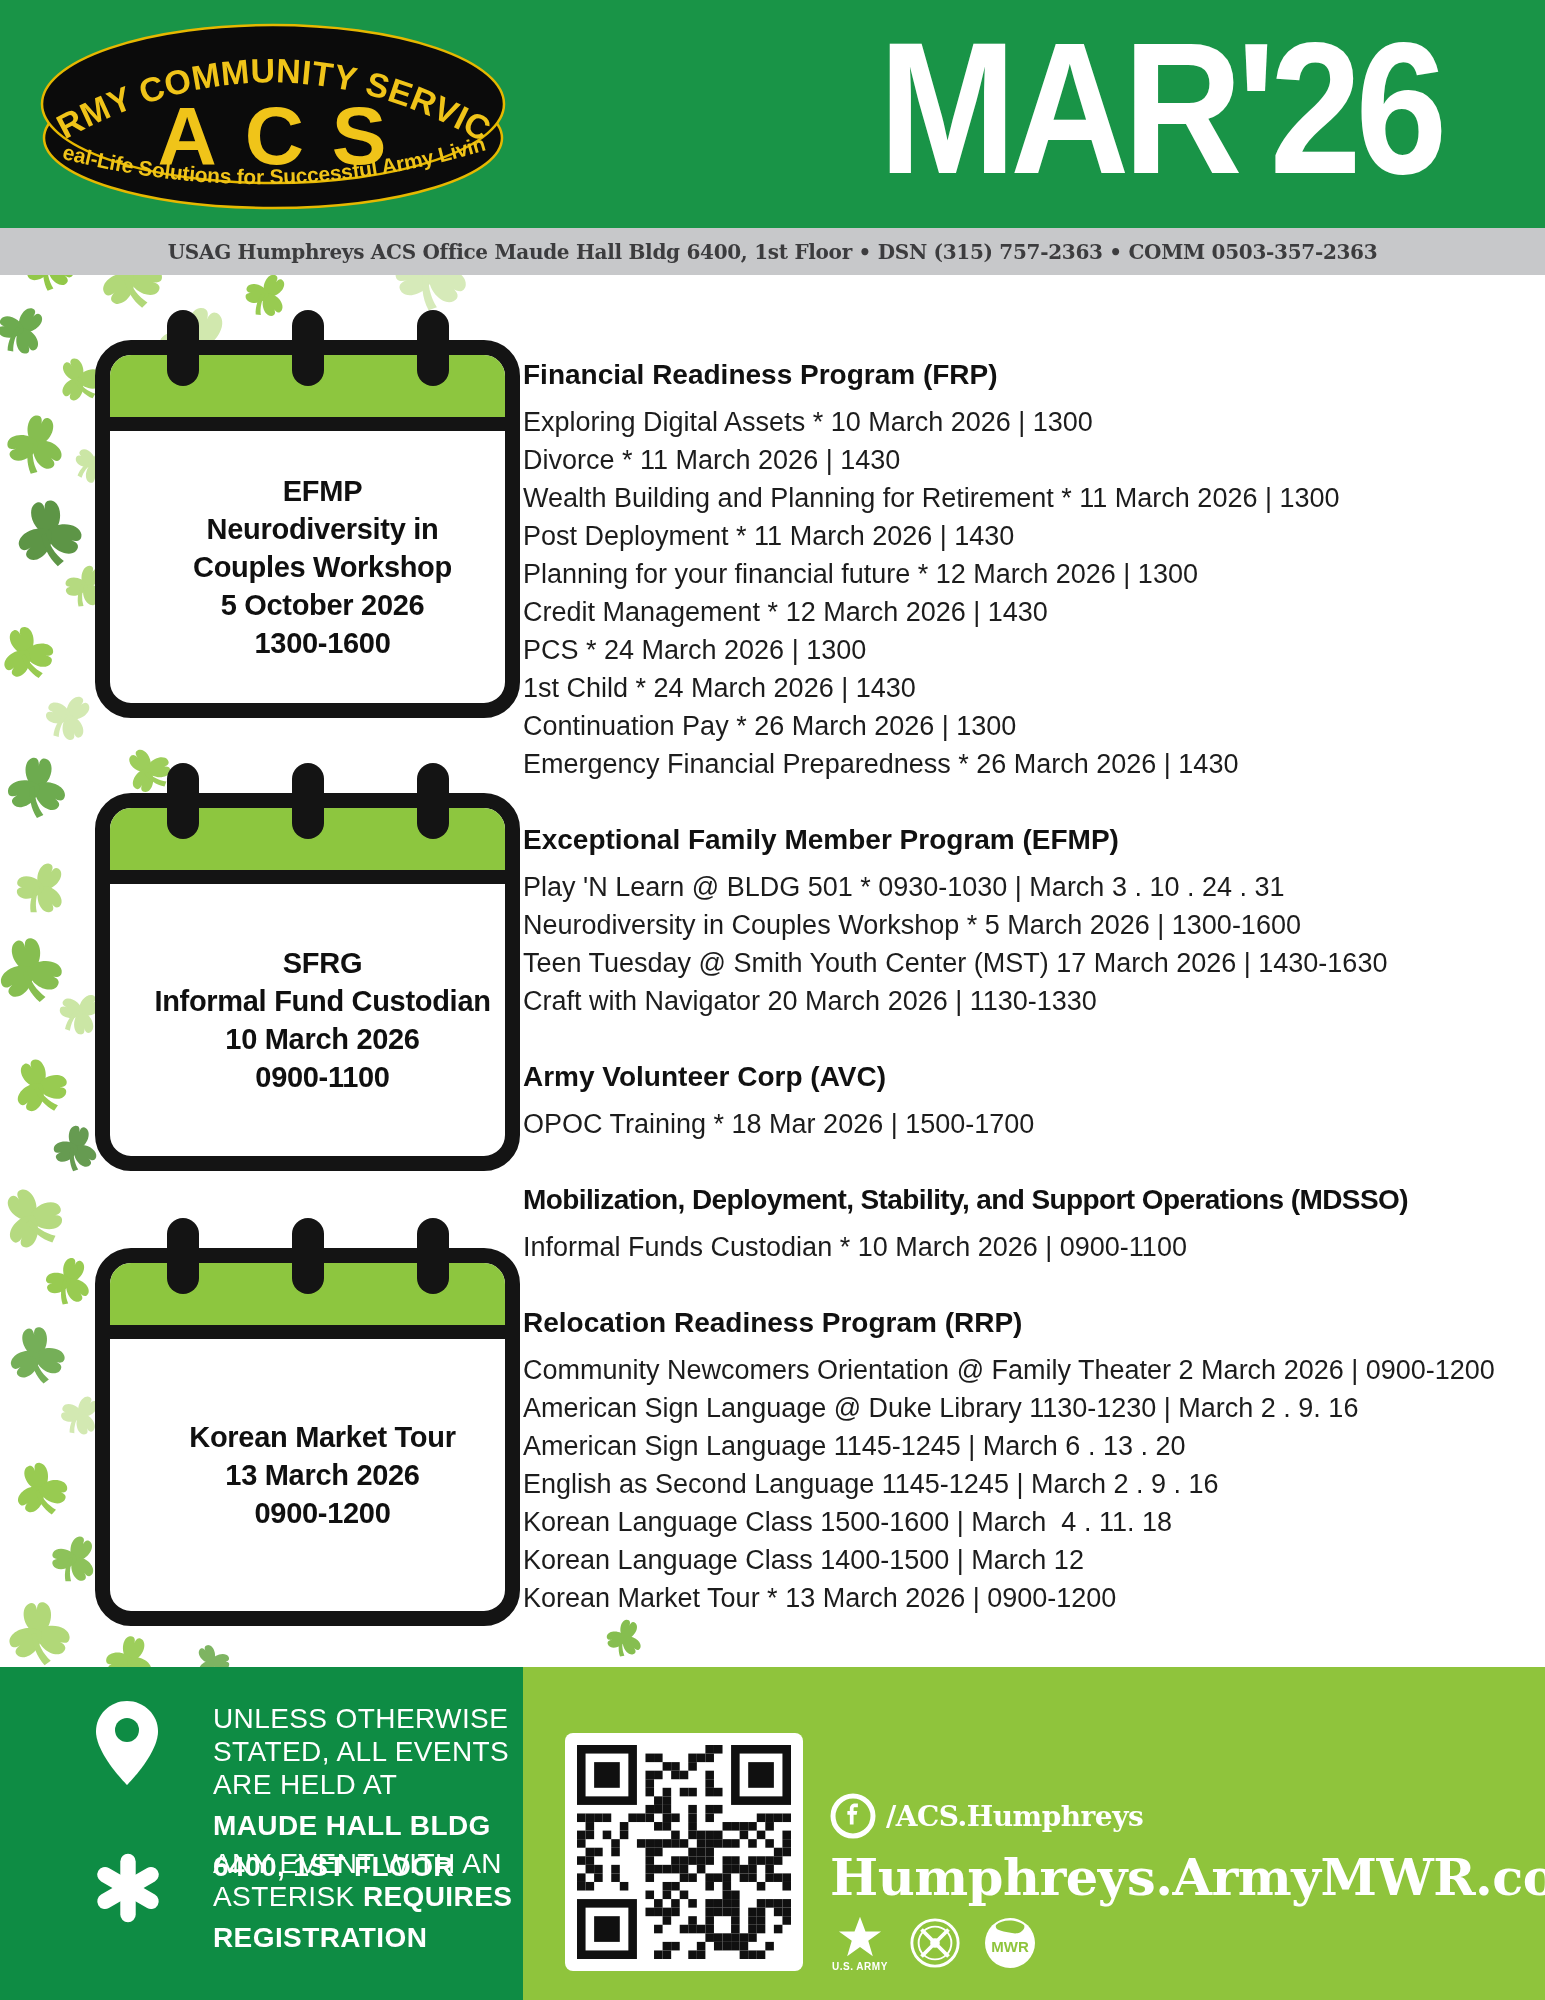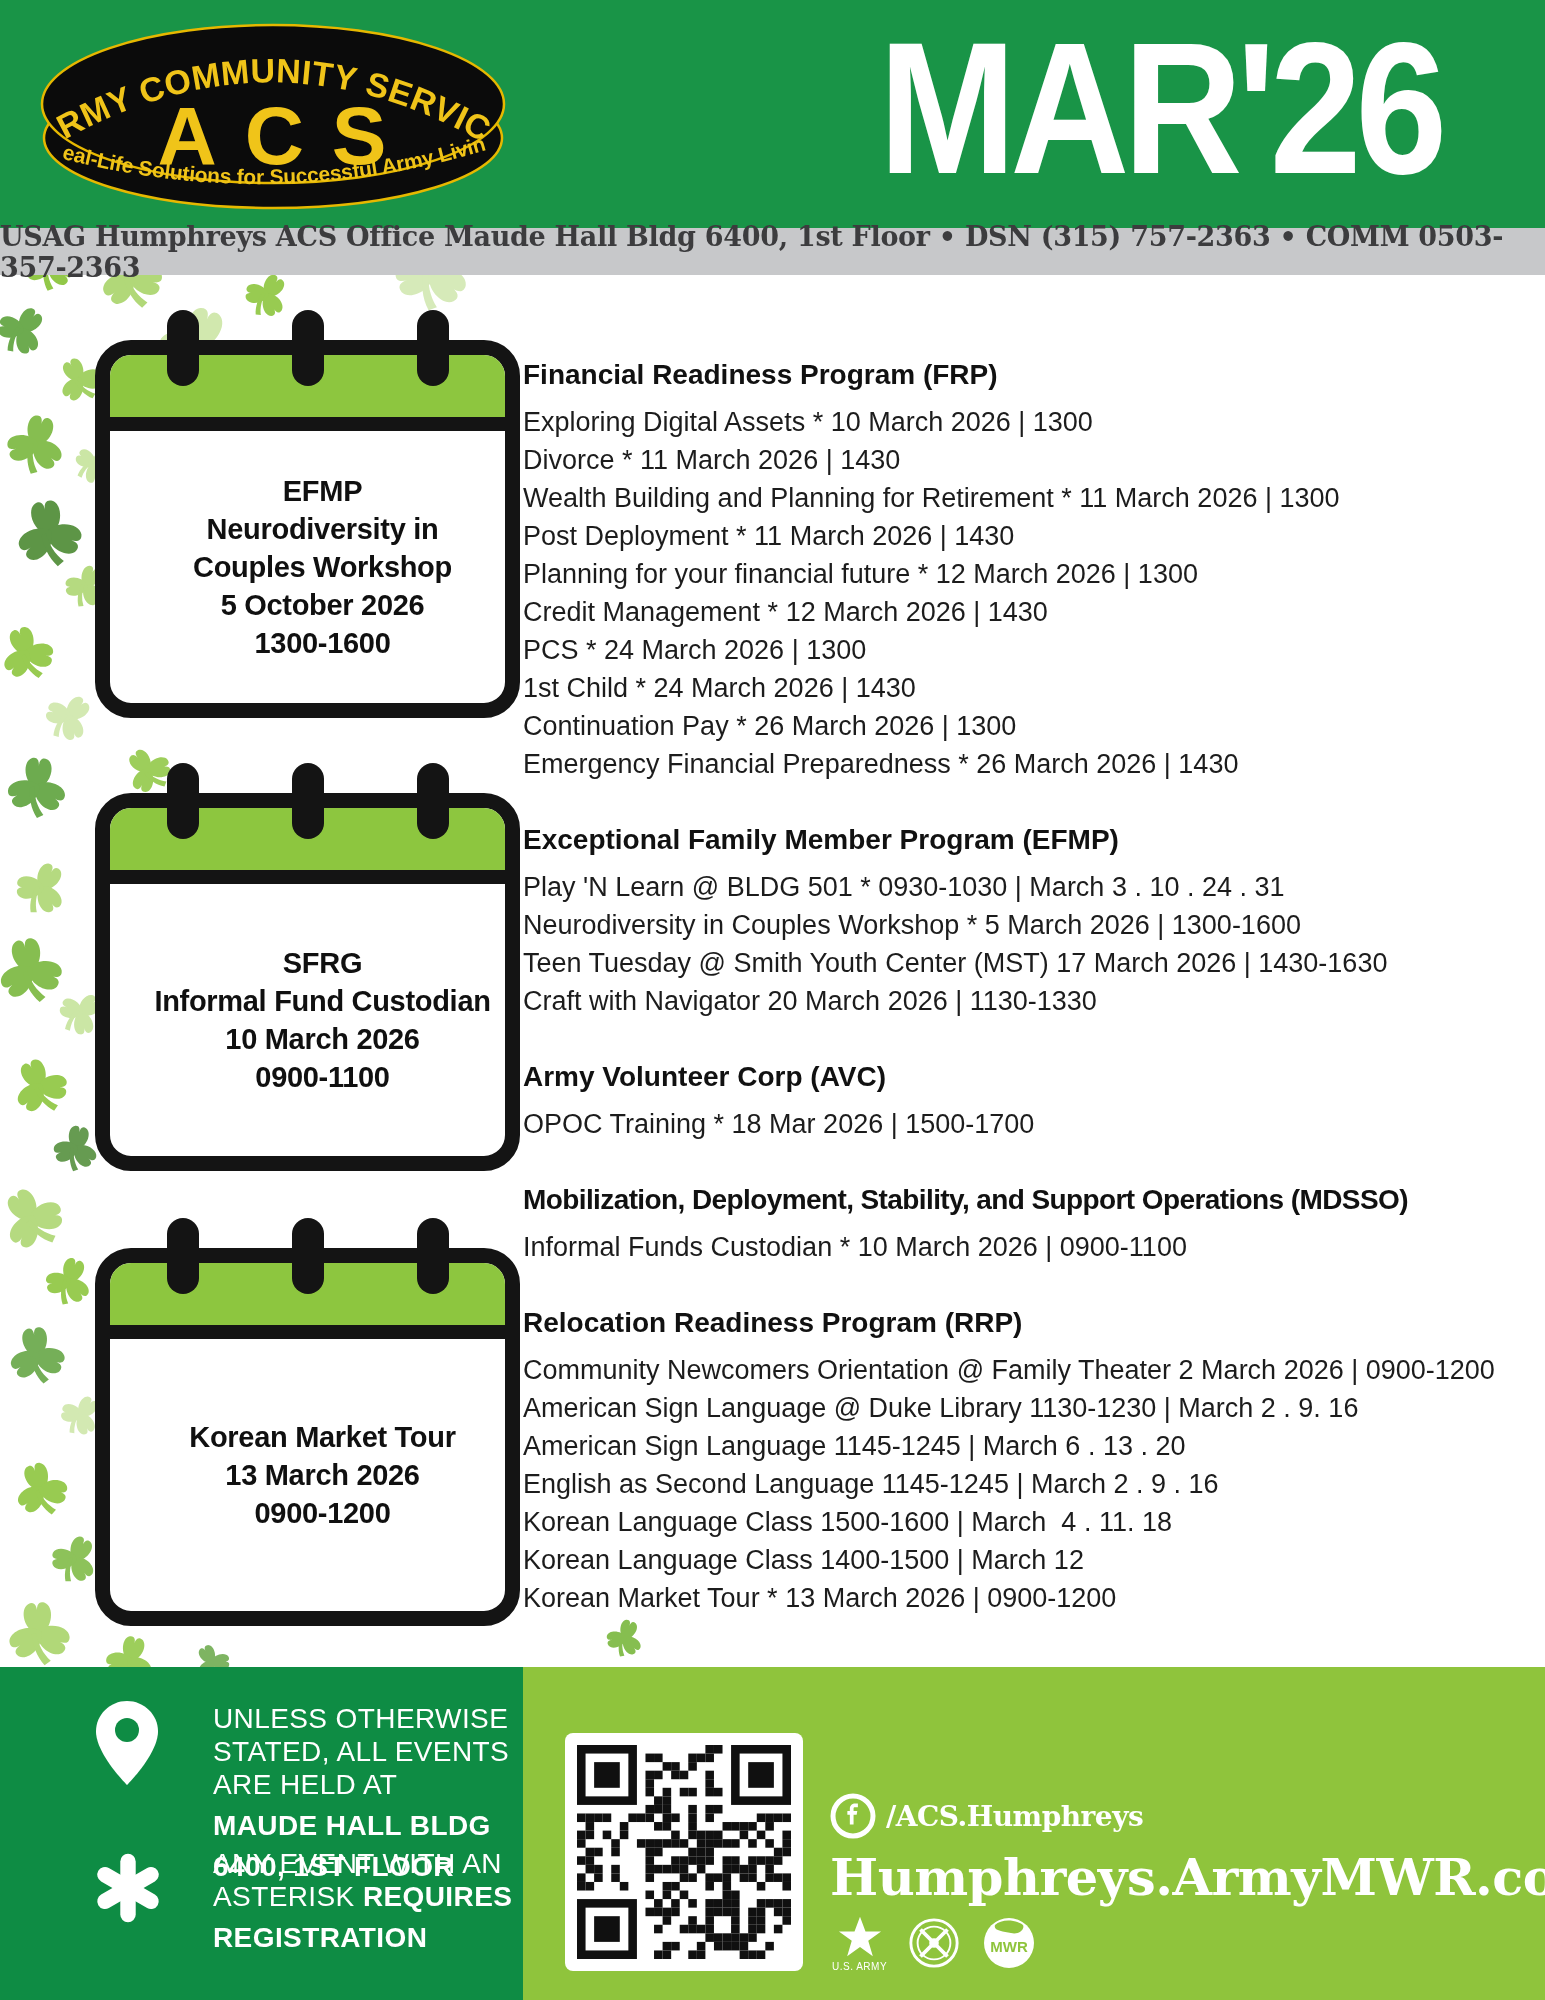--- a/index.html
+++ b/index.html
@@ -11,21 +11,21 @@
   .top-banner { position:absolute; left:0; top:0; width:1545px; height:228px; background:#199447; z-index:4; }
   .acs-logo { position:absolute; left:36px; top:18px; width:474px; height:194px; }
   .month-title { position:absolute; left:780px; top:6px; width:760px; height:204px;
                  display:flex; align-items:center; justify-content:center;
                  color:#ffffff; font-weight:bold; font-size:165px; letter-spacing:-6px;
                  transform:scaleY(1.14); }
 
   
   .contact-bar { position:absolute; left:0; top:228px; width:1545px; height:47px; background:#c7c8ca;
                  display:flex; align-items:center; justify-content:center;
-                 font-family:"DejaVu Serif", serif; font-weight:bold; font-size:27px;
+                 font-family:"DejaVu Serif", serif; font-weight:bold; font-size:20px;
                  letter-spacing:-0.3px; color:#3c3c3e; z-index:4; }
 
   
   .clover { position:absolute; z-index:1; }
 
   
   .cal { position:absolute; left:95px; width:425px; height:408px; z-index:2; }
   .cal .peg { position:absolute; top:0; width:32px; height:76px; background:#141414; border-radius:16px; z-index:3; }
   .peg.p1 { left:72px; } .peg.p2 { left:197px; } .peg.p3 { left:322px; }
   .cal-body { position:relative; margin-top:30px; height:378px; box-sizing:border-box;
@@ -57,21 +57,21 @@
             background:#ffffff; border-radius:8px; padding:12px; }
   .qr-box svg { display:block; width:214px; height:214px; }
 
   .slab { font-family:"DejaVu Serif", serif; font-weight:bold; color:#ffffff; }
   .fb-row { position:absolute; left:830px; top:126px; display:flex; align-items:center; gap:10px; }
   .fb-text { font-size:28px; letter-spacing:-0.5px; }
   .site-text { position:absolute; left:830px; top:180px; font-size:51px; letter-spacing:-0.5px; }
 
   .logo-row { position:absolute; left:832px; top:248px; display:flex; align-items:flex-start; gap:20px; }
   .mini-logo { display:flex; flex-direction:column; align-items:center; gap:2px;
-               color:#ffffff; font-size:10px; font-weight:normal; letter-spacing:0.5px; }
+               color:#ffffff; font-size:10px; font-weight:bold; letter-spacing:0.5px; }
 </style>
 </head>
 <body>
 
 <div class="page">
 
   <svg width="0" height="0" style="position:absolute" aria-hidden="true">
     <defs>
       <g id="clover-sym">
         <path d="M0 3 C -16 -4 -19 -27 -9 -32 C -2 -35 0 -29 0 -24 C 0 -29 2 -35 9 -32 C 19 -27 16 -4 0 3 Z"></path>

